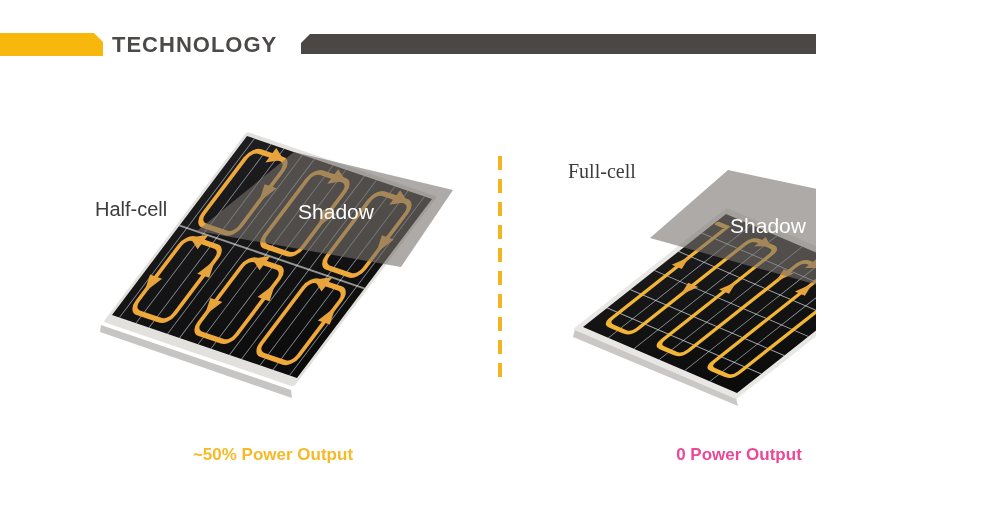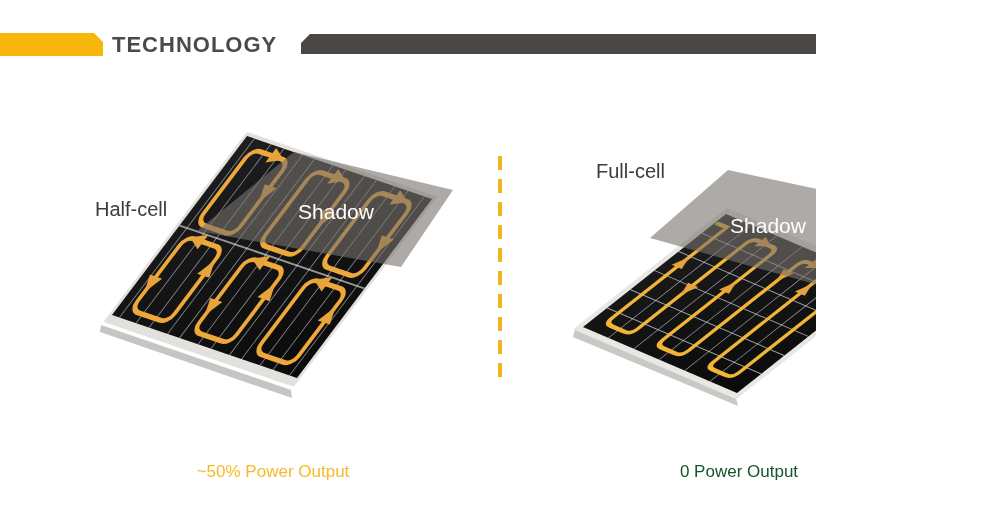--- a/index.html
+++ b/index.html
@@ -19,28 +19,28 @@
   #header-bar{
     position:absolute;left:301px;top:34px;width:699px;height:20px;background:#4A4745;
     clip-path:polygon(9px 0, 100% 0, 100% 100%, 0 100%, 0 9px);
     box-shadow:2px 3px 3px rgba(130,130,130,0.35);
   }
   
   .cell-label{
     position:absolute;font-size:20px;color:#3E3C3A;line-height:22px;
   }
   #half-cell-label{left:95px;top:162px;margin-top:36px;}
-  #full-cell-label{left:596px;top:160px;}
+  #full-cell-label{left:568px;top:160px;font-family:Liberation Serif, serif;}
   
   .output-label{
-    position:absolute;top:462px;width:250px;text-align:center;
-    font-size:17px;font-weight:normal;line-height:20px;
+    position:absolute;top:445px;width:250px;text-align:center;
+    font-size:17px;font-weight:bold;line-height:20px;
   }
   #half-cell-output{left:148px;color:#F6B927;}
-  #full-cell-output{left:614px;color:#14532d;}
+  #full-cell-output{left:614px;color:#ec4899;}
   
   #diagram-svg{position:absolute;left:0;top:0;width:1000px;height:517px;}
   .busbar{stroke:rgba(208,218,228,0.6);stroke-width:0.9;}
   .gridline{stroke:rgba(222,228,234,0.7);stroke-width:0.9;}
   .loop{fill:none;stroke:#EFA93A;stroke-width:4;}
   .serp{fill:none;stroke:#F2B535;stroke-width:4.5;stroke-linecap:round;}
   .arrow{fill:#E8A43C;}
   .shadow-poly{fill:rgba(118,114,108,0.6);}
   .shadow-text{fill:#ffffff;font-family:"Liberation Sans",sans-serif;font-size:21px;}
 </style>

